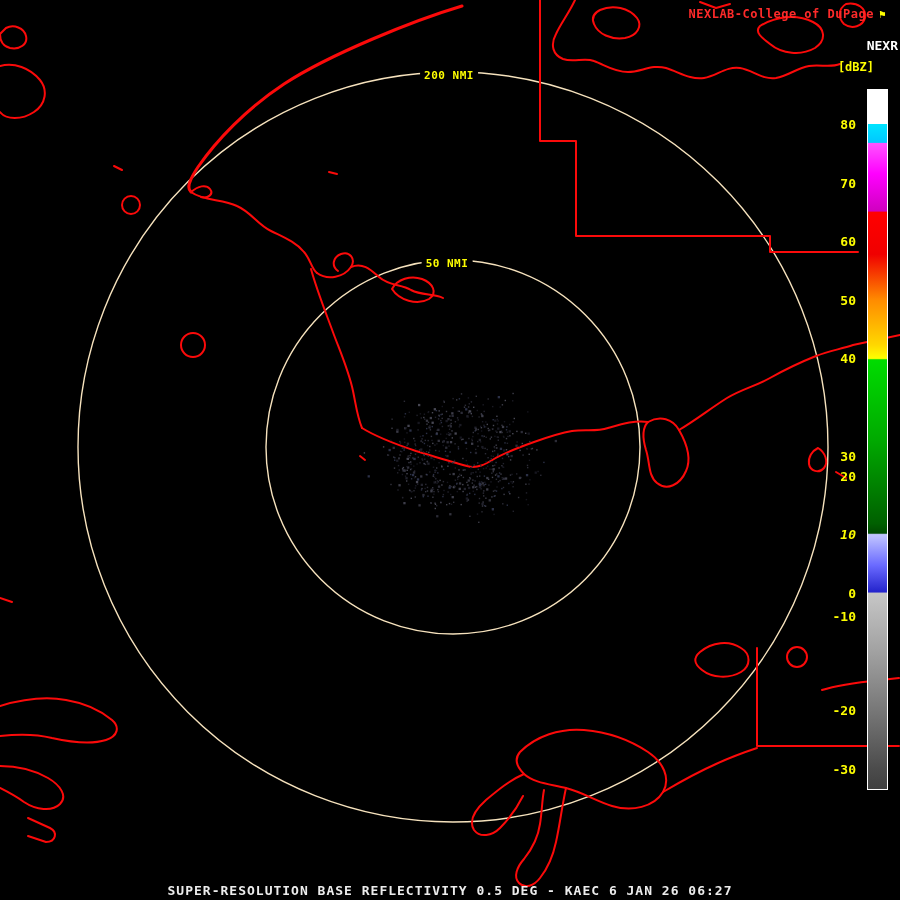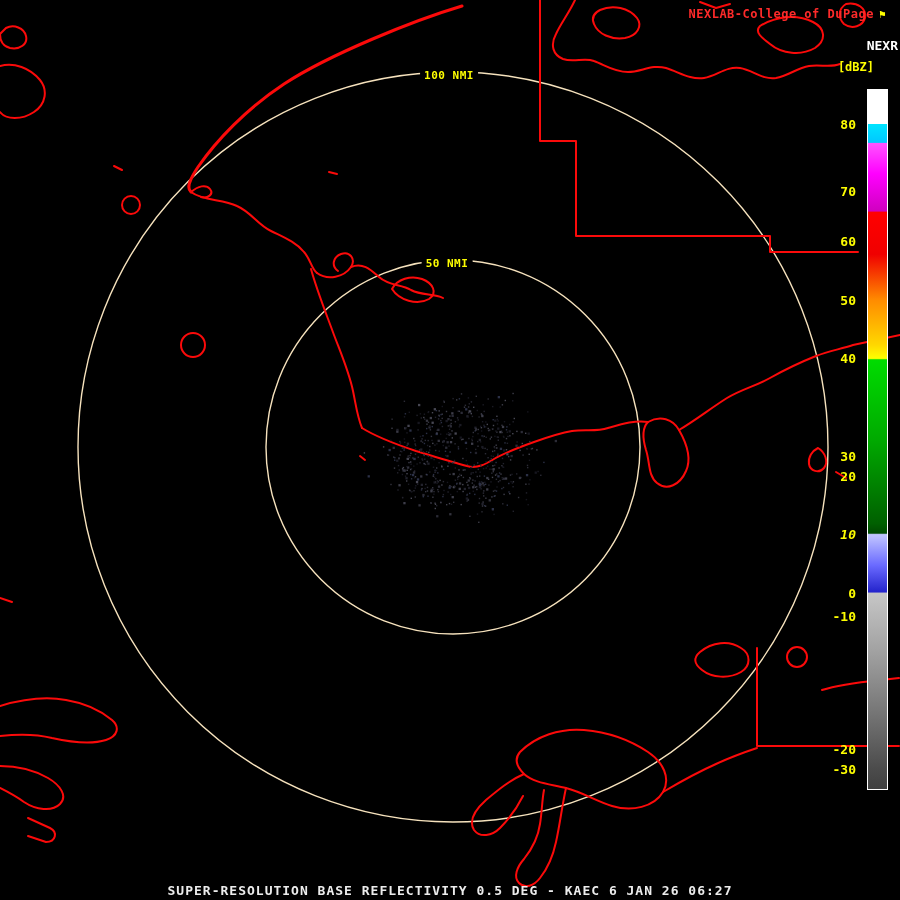--- a/index.html
+++ b/index.html
@@ -755,40 +755,40 @@
         <rect x="468.6" y="403.1" width="1.4" height="1.4" fill="#22222c"></rect>
         <rect x="491.7" y="508.0" width="2.3" height="2.3" fill="#2b3046"></rect>
         <rect x="485.0" y="426.1" width="1.4" height="1.4" fill="#16161e"></rect>
         <rect x="499.8" y="447.7" width="2.3" height="2.3" fill="#2b3046"></rect>
         <rect x="469.1" y="477.0" width="1.4" height="1.4" fill="#3d3d49"></rect>
         <rect x="470.6" y="413.0" width="1.4" height="1.4" fill="#474753"></rect>
         <rect x="456.6" y="490.9" width="1.4" height="1.4" fill="#16161e"></rect>
       </g>
   </svg>
 
-  <div class="ring-label" id="label-outer">100 NMI</div>
+  <div class="ring-label" id="label-outer">200 NMI</div>
   <div class="ring-label" id="label-inner">50 NMI</div>
 
   <div class="hdr">
     <span>NEXLAB-College of DuPage</span><span class="flag">⚑</span>
   </div>
 
   <div class="cb-title">NEXR</div>
   <div class="cb-units">[dBZ]</div>
   <div id="colorbar" style="background: linear-gradient(rgb(255, 255, 255) 0%, rgb(255, 255, 255) 4.8%, rgb(0, 228, 255) 4.9%, rgb(0, 200, 255) 7.5%, rgb(255, 84, 255) 7.6%, rgb(255, 0, 255) 12%, rgb(208, 0, 192) 17.3%, rgb(255, 0, 0) 17.5%, rgb(240, 0, 0) 23.5%, rgb(255, 140, 0) 30.1%, rgb(255, 216, 0) 36.5%, rgb(255, 255, 0) 38.4%, rgb(0, 220, 0) 38.6%, rgb(0, 170, 0) 50%, rgb(0, 96, 0) 62%, rgb(0, 74, 0) 63.4%, rgb(194, 198, 255) 63.6%, rgb(106, 106, 255) 68%, rgb(36, 36, 204) 71.8%, rgb(198, 198, 198) 72%, rgb(162, 162, 162) 80.2%, rgb(120, 120, 120) 88.6%, rgb(76, 76, 76) 97%, rgb(64, 64, 64) 100%);"></div>
   <div id="cb-ticks">
       <div class="cb-tick" style="top: 117px;">80</div>
-      <div class="cb-tick" style="top: 175.6px; margin-top: 8px;">70</div>
+      <div class="cb-tick" style="top: 175.6px;">70</div>
       <div class="cb-tick" style="top: 234.2px;">60</div>
       <div class="cb-tick" style="top: 292.8px;">50</div>
       <div class="cb-tick" style="top: 351.4px;">40</div>
       <div class="cb-tick" style="top: 410px; margin-top: 39px;">30</div>
       <div class="cb-tick" style="top: 468.6px;">20</div>
       <div class="cb-tick" style="top: 527.2px; font-style: italic;">10</div>
       <div class="cb-tick" style="top: 585.8px;">0</div>
       <div class="cb-tick" style="top: 609px;">-10</div>
-      <div class="cb-tick" style="top: 703px; margin-top: 39px;">-20</div>
+      <div class="cb-tick" style="top: 703px;">-20</div>
       <div class="cb-tick" style="top: 761.6px;">-30</div>
     </div>
 
   <div class="statusbar">SUPER-RESOLUTION BASE REFLECTIVITY 0.5 DEG - KAEC 6 JAN 26 06:27</div>
 
 </div>
 
 </body></html>

